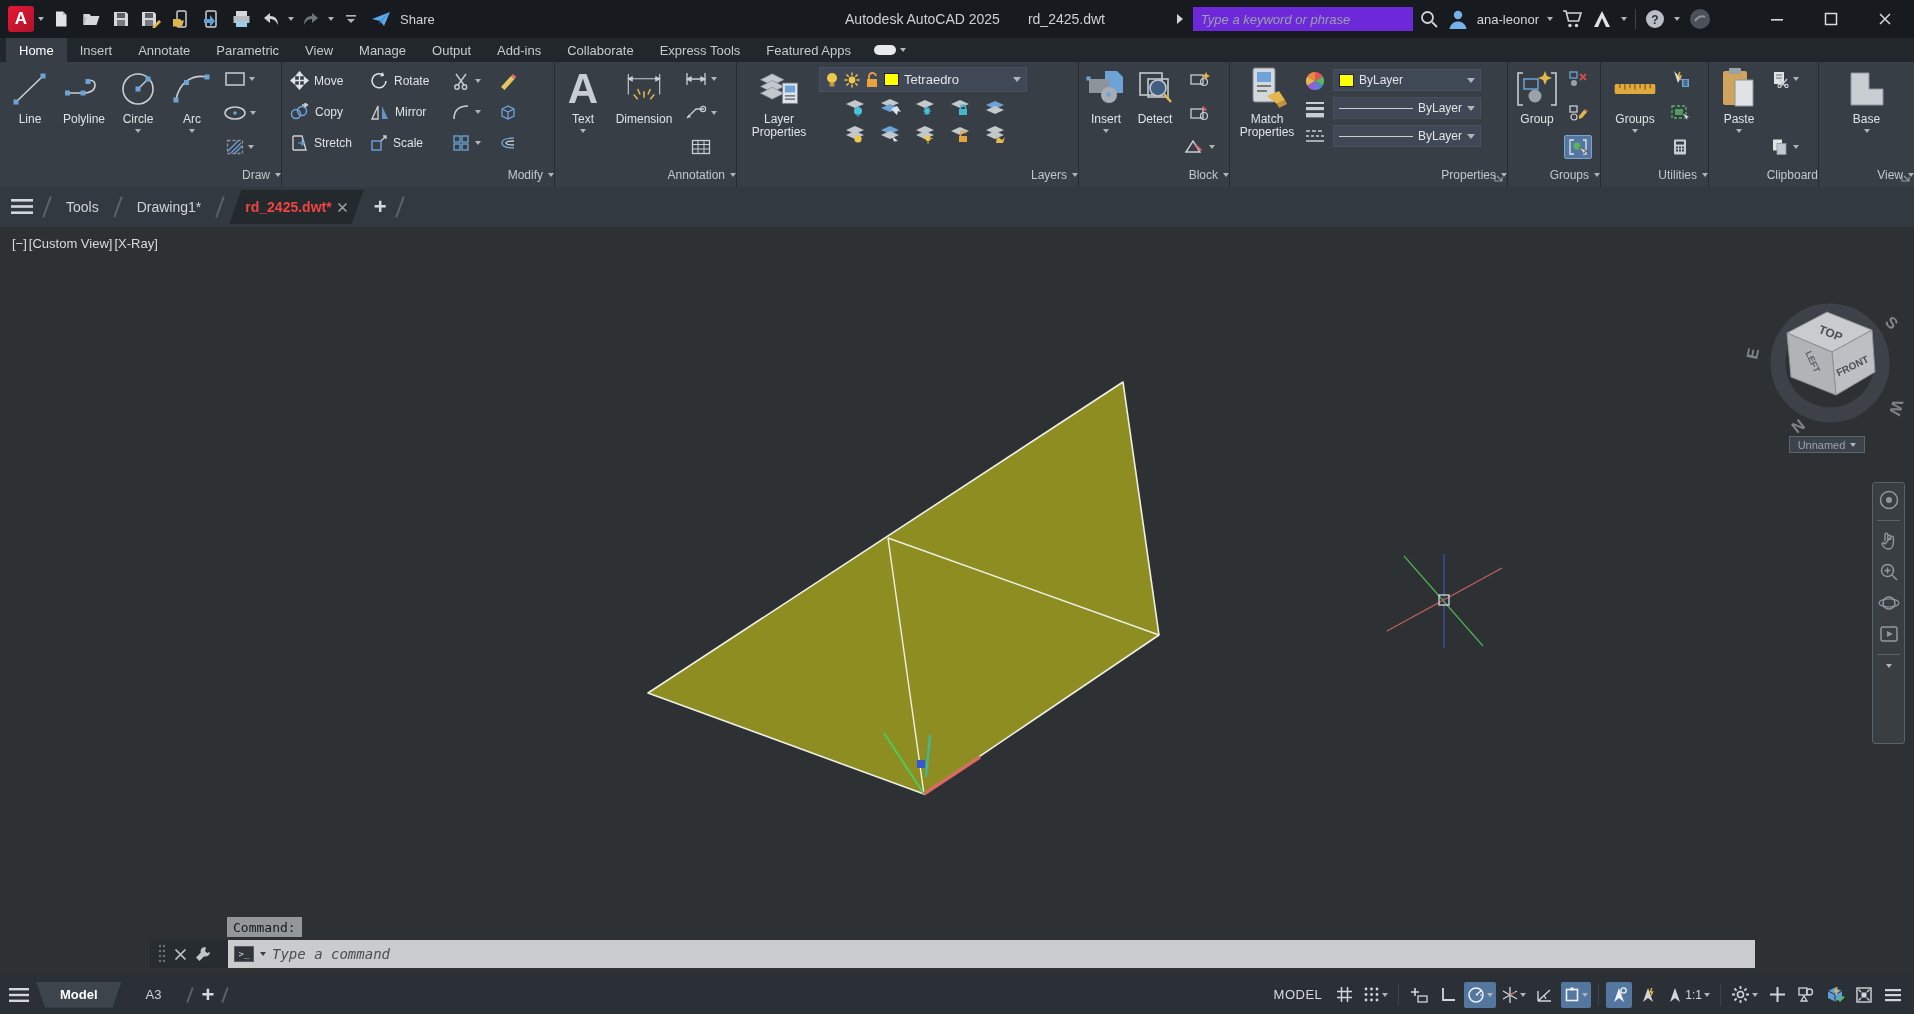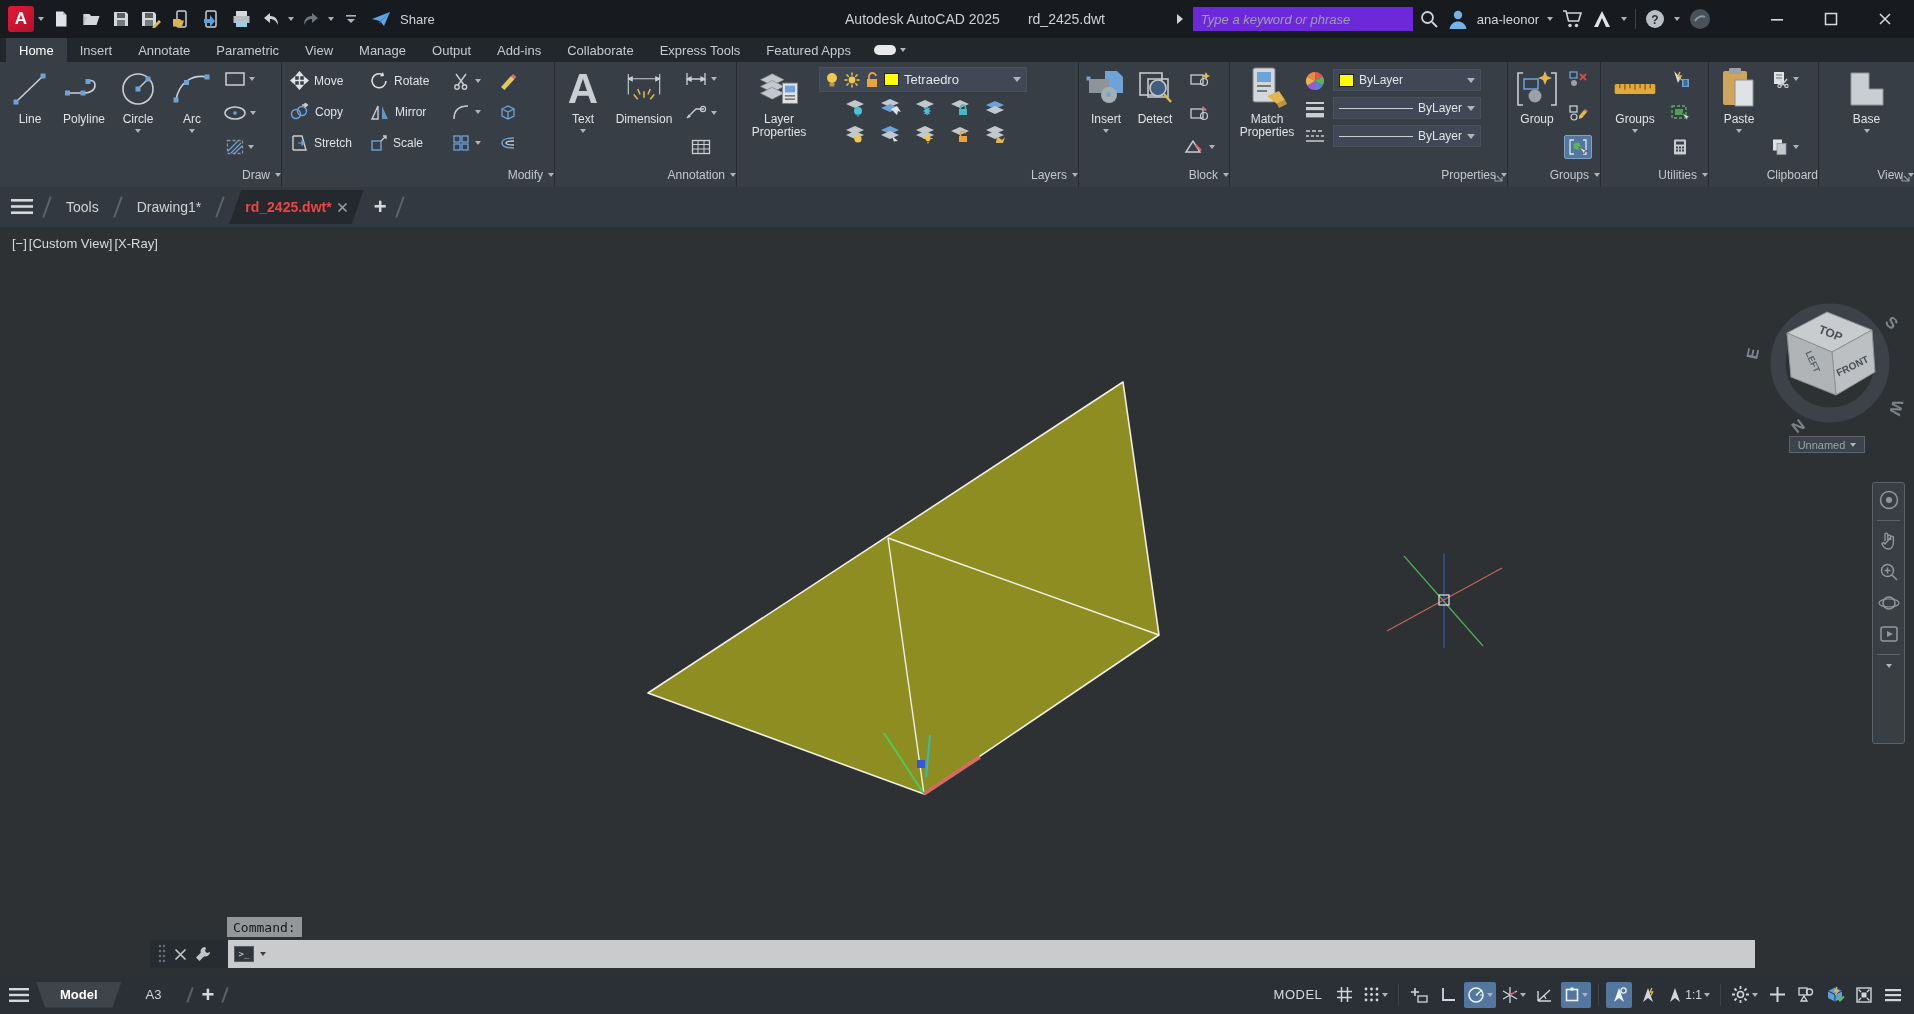--- a/index.html
+++ b/index.html
@@ -995,20 +995,21 @@
         <svg width="13" height="13" viewBox="0 0 13 13">
             <path d="M1.5 1.5l10 10M11.5 1.5l-10 10" stroke="#c0c5c9" stroke-width="1.7"></path>
           </svg>
         <svg width="16" height="16" viewBox="0 0 16 16">
             <path d="M10 1a4.5 4.5 0 0 0-4.3 5.8L1 11.5 4.5 15l4.7-4.7A4.5 4.5 0 0 0 15 6l-3 1-2-2 1-3z" fill="#c0c5c9"></path>
           </svg>
       </div>
       <div class="cmd-input-wrap">
         <span class="prompt-box">&gt;_</span>
         <span class="cr dark sm"></span>
+        <input class="cmd-input" placeholder="Type a command" style="">
       </div>
     </div>
   </div>
 
   <div class="statusbar">
     <div class="sb-left">
       <svg width="22" height="16" viewBox="0 0 22 16">
           <rect x="1" y="1" width="20" height="2.4" fill="#d4d8dc"></rect>
           <rect x="1" y="6.8" width="20" height="2.4" fill="#d4d8dc"></rect>
           <rect x="1" y="12.6" width="20" height="2.4" fill="#d4d8dc"></rect>

